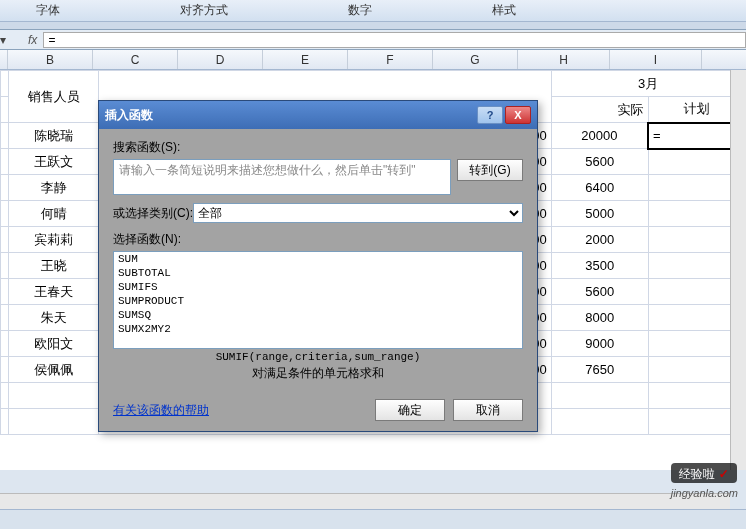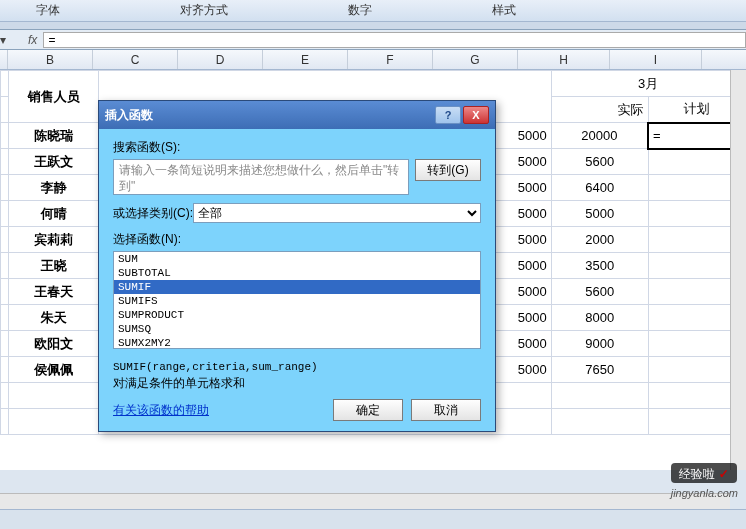--- a/index.html
+++ b/index.html
@@ -19,29 +19,29 @@
     
     .col-headers { display: flex; height: 20px; background: linear-gradient(#f5f8fc, #e1e8f2); border-bottom: 1px solid #a4b7d0; }
     .col-h { border-right: 1px solid #c5ceda; text-align: center; line-height: 20px; color: #333; }
     .col-A { width: 8px; }
     .col-main { width: 85px; }
     .col-wide { width: 92px; }
     
     table.grid { border-collapse: collapse; width: 100%; }
     table.grid td { border: 1px solid #d0d7e5; height: 26px; padding: 0 4px; text-align: center; font-size: 13px; }
     table.grid td:first-child { width: 8px; padding: 0; }
-    .col-b { width: 85px; font-weight: bold; }
+    .col-b { width: 85px; }
     .col-gap { width: 430px; }
     .col-h2 { width: 92px; text-align: right; }
     .col-i { width: 92px; text-align: right; }
     
     .active-cell { border: 2px solid #000 !important; }
     
     
-    .dialog { position: absolute; left: 98px; top: 100px; width: 398px; height: 332px; background: #7dd3fc; border: 1px solid #2a4a7a; box-shadow: 3px 3px 8px rgba(0,0,0,0.3); }
+    .dialog { position: absolute; left: 98px; top: 100px; width: 440px; height: 332px; background: #a3a3a3; border: 1px solid #2a4a7a; box-shadow: 3px 3px 8px rgba(0,0,0,0.3); }
     .dlg-title { height: 28px; background: linear-gradient(#5a8cd4, #3d6db5); color: #fff; display: flex; align-items: center; padding: 0 6px; font-weight: bold; }
     .dlg-title-text { flex: 1; }
     .dlg-btn { width: 26px; height: 18px; margin-left: 2px; display: flex; align-items: center; justify-content: center; border-radius: 2px; font-weight: bold; font-size: 11px; cursor: pointer; }
     .dlg-help { background: linear-gradient(#c8ddf5, #a0c4ec); color: #204a8a; border: 1px solid #6a90c4; }
     .dlg-close { background: linear-gradient(#e88, #c33); color: #fff; border: 1px solid #a22; }
     
     .dlg-body { padding: 10px 14px; }
     .srch-row { margin-bottom: 6px; }
     .label { display: block; margin-bottom: 3px; }
     .srch-input-row { display: flex; gap: 6px; }
@@ -49,21 +49,21 @@
     .go-btn { width: 66px; height: 22px; background: linear-gradient(#fefefe, #e4e4e4); border: 1px solid #7a7a7a; cursor: pointer; }
     
     .cat-row { display: flex; align-items: center; margin-top: 8px; margin-bottom: 8px; }
     .cat-label { margin-right: 0; }
     .cat-select { flex: 1; height: 20px; border: 1px solid #7b9ebd; background: #fff; }
     
     .fn-list { width: 100%; height: 98px; border: 1px solid #7b9ebd; background: #fff; overflow-y: scroll; }
     .fn-item { padding: 1px 4px; font-family: "Courier New", monospace; font-size: 11px; cursor: pointer; }
     .fn-sel { background: #316ac5; color: #fff; }
     
-    .fn-desc { margin-top: 12px; height: 40px; }
+    .fn-desc { margin-top: 2px; height: 40px; text-align: center; }
     .fn-sig { font-weight: normal; font-family: "Courier New", monospace; font-size: 11px; }
     .fn-explain { margin-top: 2px; }
     
     .dlg-footer { position: absolute; bottom: 10px; left: 14px; right: 14px; display: flex; align-items: center; }
     .help-link { color: #0033cc; text-decoration: underline; cursor: pointer; flex: 1; }
     .dlg-ok, .dlg-cancel { width: 70px; height: 22px; background: linear-gradient(#fefefe, #e4e4e4); border: 1px solid #7a7a7a; margin-left: 8px; cursor: pointer; }
     
     .status-bar { position: absolute; bottom: 0; left: 0; right: 0; height: 20px; background: #d8e2ed; border-top: 1px solid #a4b7d0; }
     
     .watermark { position: absolute; right: 8px; bottom: 28px; font-size: 16px; font-style: italic; color: #444; }
@@ -226,21 +226,20 @@
     <div class="cat-row">
       <span class="cat-label">或选择类别(C):</span>
       <select class="cat-select">
         <option>全部</option>
       </select>
     </div>
     <span class="label">选择函数(N):</span>
     <div class="fn-list" id="fn-list">
         <div class="fn-item">SUM</div>
         <div class="fn-item">SUBTOTAL</div>
-        <div class="fn-item fn-sel">SUMIF</div>
         <div class="fn-item">SUMIFS</div>
         <div class="fn-item">SUMPRODUCT</div>
         <div class="fn-item">SUMSQ</div>
         <div class="fn-item">SUMX2MY2</div>
       </div>
     <div class="fn-desc">
       <div class="fn-sig">SUMIF(range,criteria,sum_range)</div>
       <div class="fn-explain">对满足条件的单元格求和</div>
     </div>
   </div>

